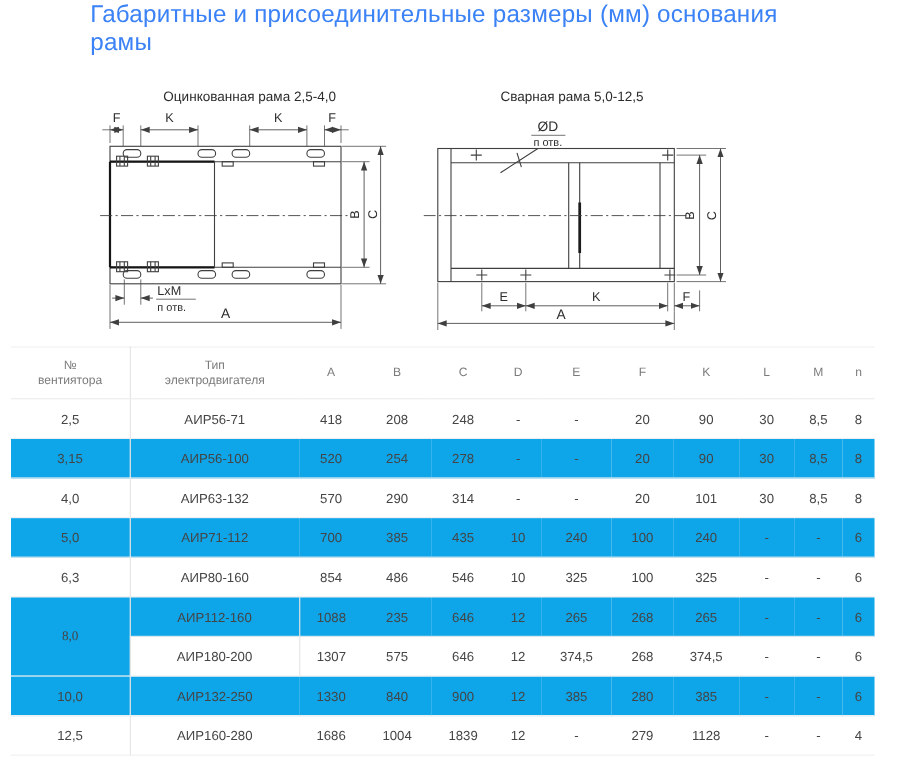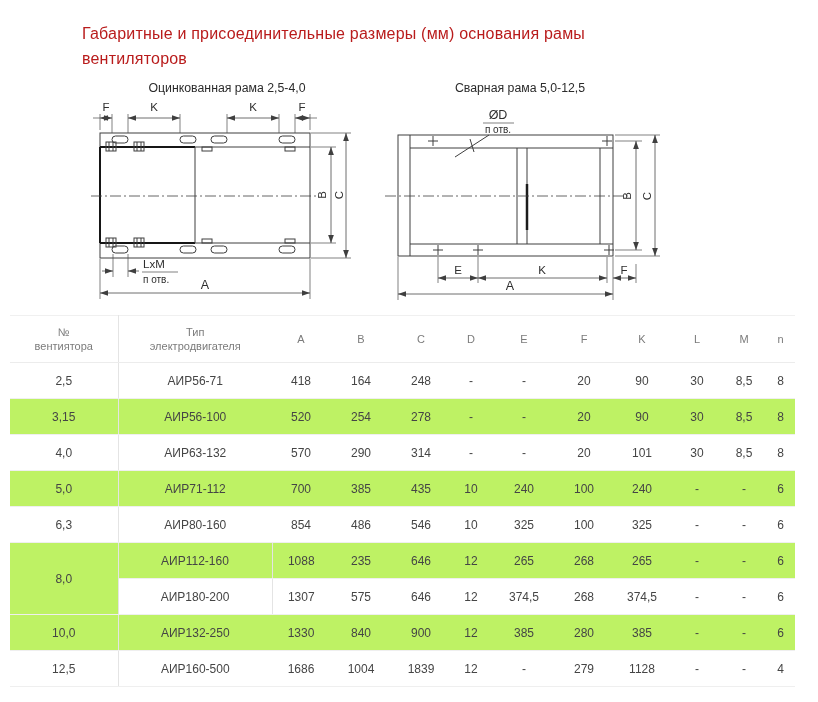--- a/index.html
+++ b/index.html
@@ -2,22 +2,22 @@
 <html><head>
 <meta charset="utf-8">
 <style>
   * { box-sizing: border-box; }
   html,body { margin:0; padding:0; }
   body {
     width:818px; height:702px; background:#ffffff; position:relative;
     font-family:"Liberation Sans", sans-serif; overflow:hidden;
   }
   .page-title {
-    position:absolute; left:82px; top:21px; width:670px;
-    font-size:16px; line-height:25px; color:#b91c1c; letter-spacing:.2px;
+    position:absolute; left:82px; top:0; width:670px;
+    font-size:22px; line-height:25px; color:#3b82f6; letter-spacing:.2px;
   }
   .drawing { position:absolute; top:78px; }
   #dwg-left  { left:85px; }
   #dwg-right { left:385px; }
 
   svg text { font-family:"Liberation Sans", sans-serif; font-size:11.5px; fill:#2e2e2e; }
   svg .ttl { font-size:12.3px; fill:#2b2b2b; }
   svg .sub { font-size:10px; }
   svg .big { font-size:12.5px; }
   .ln  { stroke:#3f3f3f; stroke-width:1; fill:none; }
@@ -35,29 +35,28 @@
   .dims th, .dims td { padding:0; text-align:center; vertical-align:middle; font-weight:400; }
   .dims thead th {
     height:47px; font-size:11px; line-height:14px; color:#7b7b7b;
     border-top:1px solid #f0f0f0; border-bottom:1px solid #ececec;
   }
   .dims tbody td {
     height:36px; font-size:12px; color:#454545;
     border-bottom:1px solid #efefef;
   }
   .v-r { border-right:1px solid #e4e4e4; }
-  tr.stripe td { background:#bef264; }
-  td.span-cell { background:#f7f7f7; }
+  tr.stripe td { background:#0ea5e9; }
+  td.span-cell { background:#f7f7f7;font-family:Liberation Serif, serif; }
 </style>
 </head>
 <body>
 
 <div class="page-title">
   <div>Габаритные и присоединительные размеры (мм) основания рамы</div>
-  <div>вентиляторов</div>
 </div>
 
 <svg id="dwg-left" class="drawing" width="270" height="232" viewBox="0 0 270 232">
   <defs>
     <marker id="aL" viewBox="0 0 10 8" markerWidth="9" markerHeight="8" refX="9" refY="4" orient="auto-start-reverse" markerUnits="userSpaceOnUse">
       <path d="M0,0.8 L9,4 L0,7.2 z" fill="#3f3f3f"></path>
     </marker>
   </defs>
 
   <text class="ttl" x="142" y="14" text-anchor="middle">Оцинкованная рама 2,5-4,0</text>
@@ -258,21 +257,21 @@
       <th>L</th>
       <th>M</th>
       <th>n</th>
     </tr>
   </thead>
   <tbody>
     <tr>
       <td class="v-r">2,5</td>
       <td>АИР56-71</td>
       <td>418</td>
-      <td>164</td>
+      <td>208</td>
       <td>248</td>
       <td>-</td>
       <td>-</td>
       <td>20</td>
       <td>90</td>
       <td>30</td>
       <td>8,5</td>
       <td>8</td>
     </tr>
     <tr class="stripe">
@@ -367,21 +366,21 @@
       <td>12</td>
       <td>385</td>
       <td>280</td>
       <td>385</td>
       <td>-</td>
       <td>-</td>
       <td>6</td>
     </tr>
     <tr>
       <td class="v-r">12,5</td>
-      <td>АИР160-500</td>
+      <td>АИР160-280</td>
       <td>1686</td>
       <td>1004</td>
       <td>1839</td>
       <td>12</td>
       <td>-</td>
       <td>279</td>
       <td>1128</td>
       <td>-</td>
       <td>-</td>
       <td>4</td>

